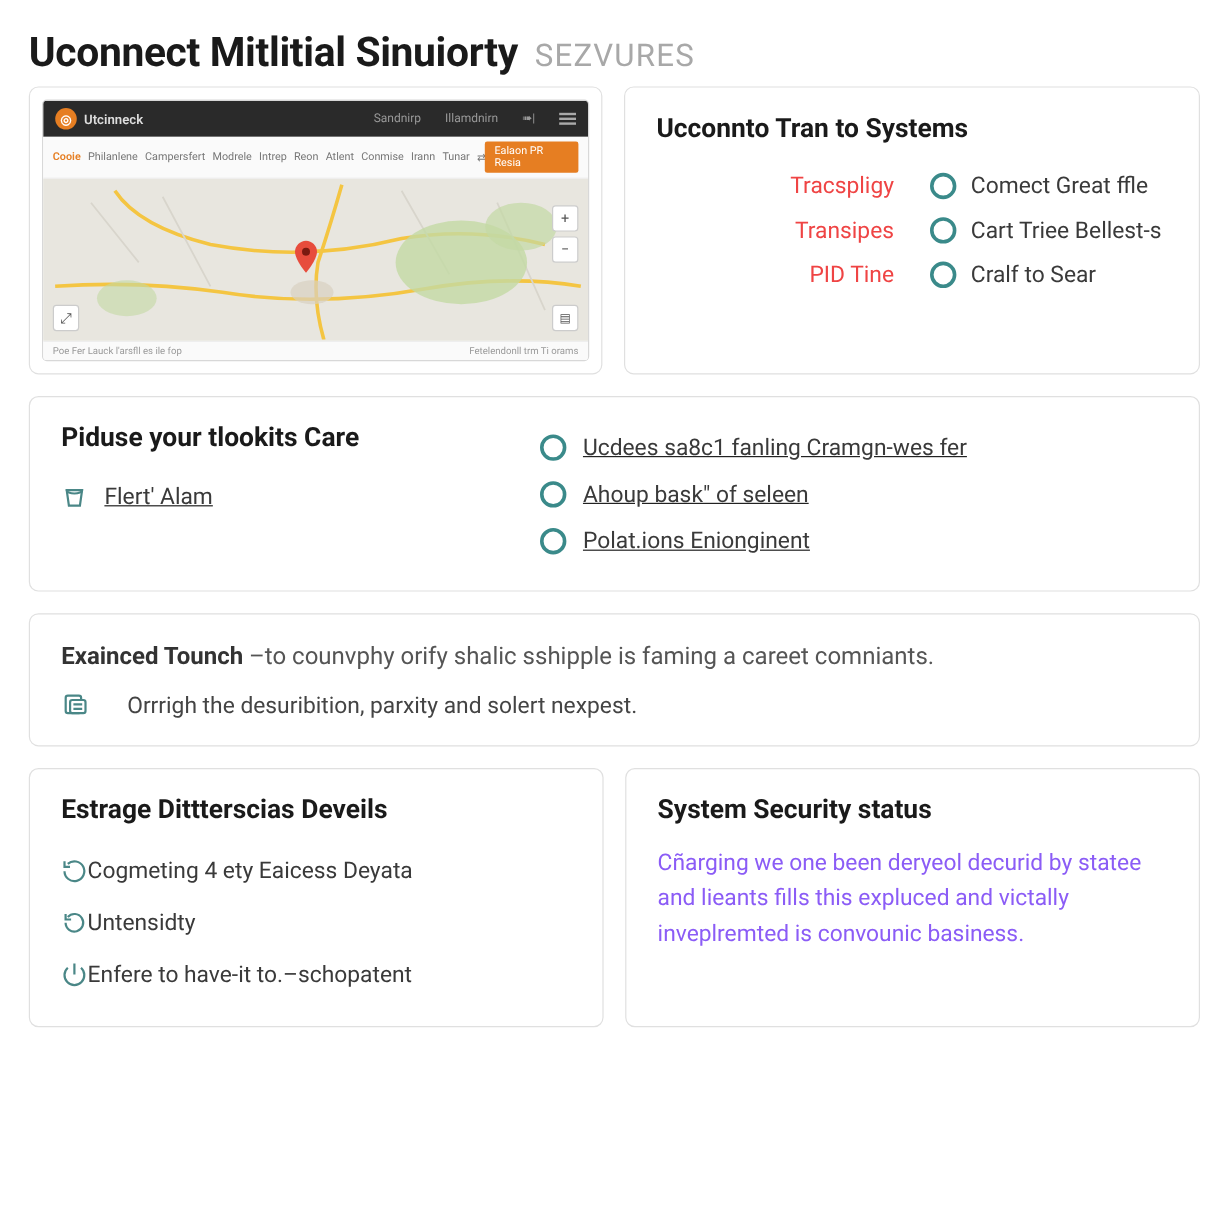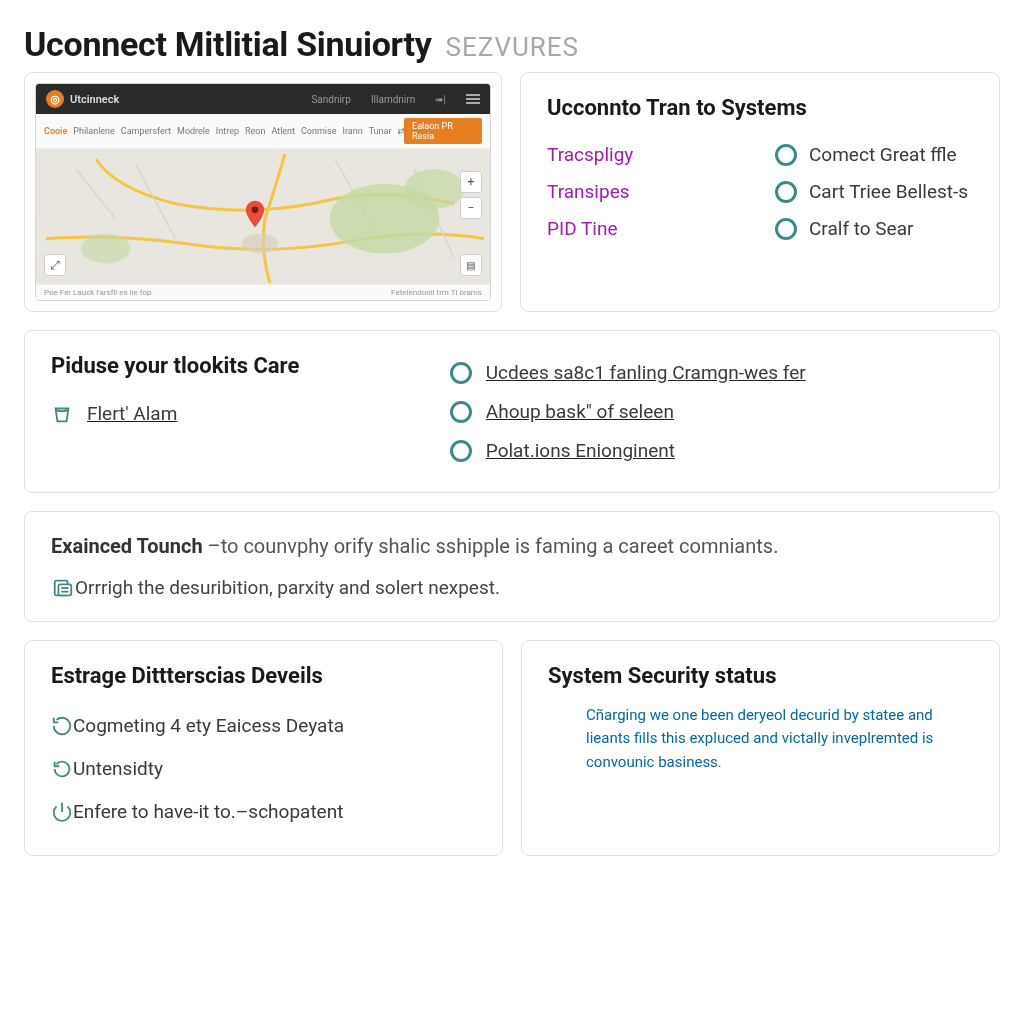--- a/index.html
+++ b/index.html
@@ -63,50 +63,50 @@
     font-size: 12px; color: #555;
   }
   .map-footer {
     background: #fafafa; color: #999; font-size: 8px; padding: 3px 8px;
     display: flex; justify-content: space-between; border-top: 1px solid #eee;
   }
 
   
   .systems-cols { display: flex; gap: 30px; }
   .systems-col { flex: 1; }
-  .sys-label { font-size: 19px; color: #a21caf; padding: 7px 0; }
+  .sys-label { font-size: 19px; color: #ef4444; padding: 7px 0; text-align: right; }
   .sys-opt { display: flex; align-items: center; gap: 12px; padding: 7px 0; }
   .sys-opt .circ {
     width: 22px; height: 22px; border: 3px solid #3a8a8a; border-radius: 50%;
     flex-shrink: 0;
   }
   .sys-opt span { font-size: 19px; color: #3a3a3a; }
 
   
   .mid-card { display: flex; gap: 30px; }
   .mid-left { flex: 0 0 40%; }
   .mid-right { flex: 1; }
   .mid-item { display: flex; align-items: center; gap: 14px; padding: 8px 0; text-decoration: underline; }
   .mid-item .icon { width: 22px; height: 22px; flex-shrink: 0; }
   .mid-item .circ { width: 22px; height: 22px; border: 3px solid #3a8a8a; border-radius: 50%; flex-shrink: 0; }
   .mid-item span { font-size: 19px; color: #3a3a3a; }
 
   
   .exained-lead { font-size: 20px; color: #333; margin-bottom: 18px; }
   .exained-lead b { font-weight: 700; }
   .exained-lead .dash { color: #555; }
-  .exained-row { display: flex; align-items: flex-end; gap: 0; }
+  .exained-row { display: flex; align-items: flex-start; gap: 31px; }
   .exained-row .icon { width: 24px; height: 22px; flex-shrink: 0; }
   .exained-row span { font-size: 19px; color: #444; }
 
   
   .details-item { display: flex; align-items: center; gap: 0; padding: 10px 0; }
   .details-item .icon { width: 22px; height: 22px; flex-shrink: 0; }
   .details-item span { font-size: 19px; color: #3a3a3a; }
-  .status-body { font-size: 15px; line-height: 1.55; color: #0369a1; margin-left: 38px; }
+  .status-body { font-size: 19px; line-height: 1.55; color: #8b5cf6; }
 </style>
 </head>
 <body>
 
 <div class="page-title">
   <h1>Uconnect Mitlitial Sinuiorty</h1>
   <div class="subtitle">SEZVURES</div>
 </div>
 
 <div class="row">

